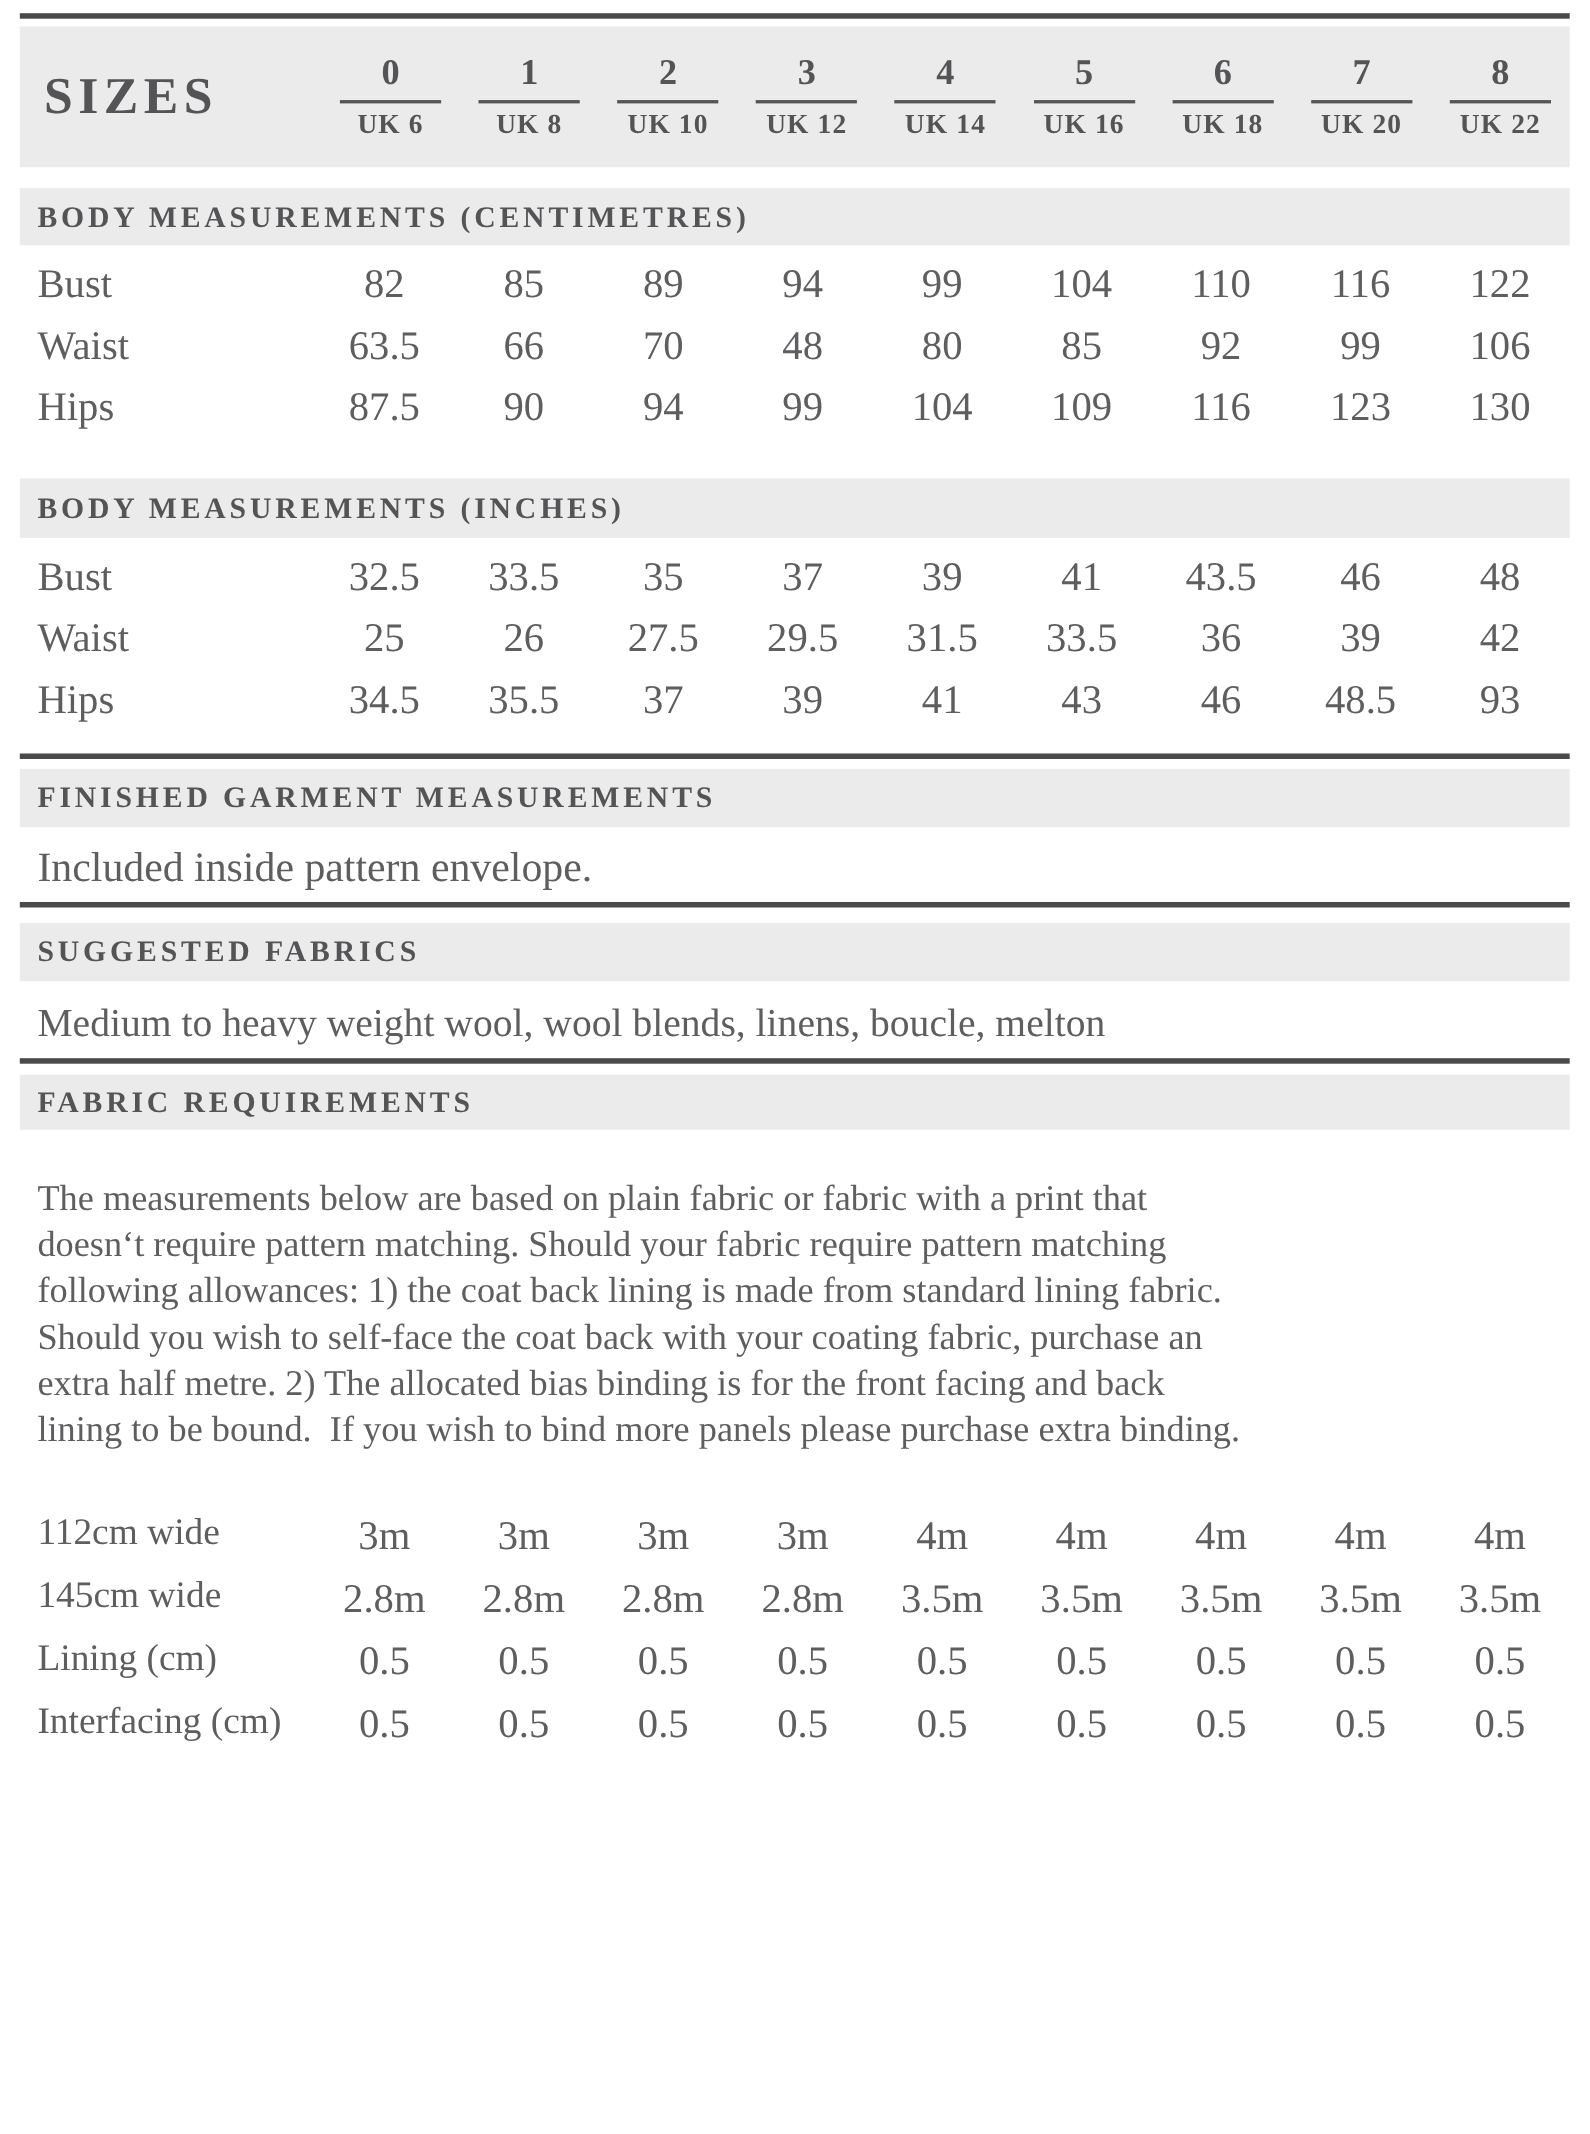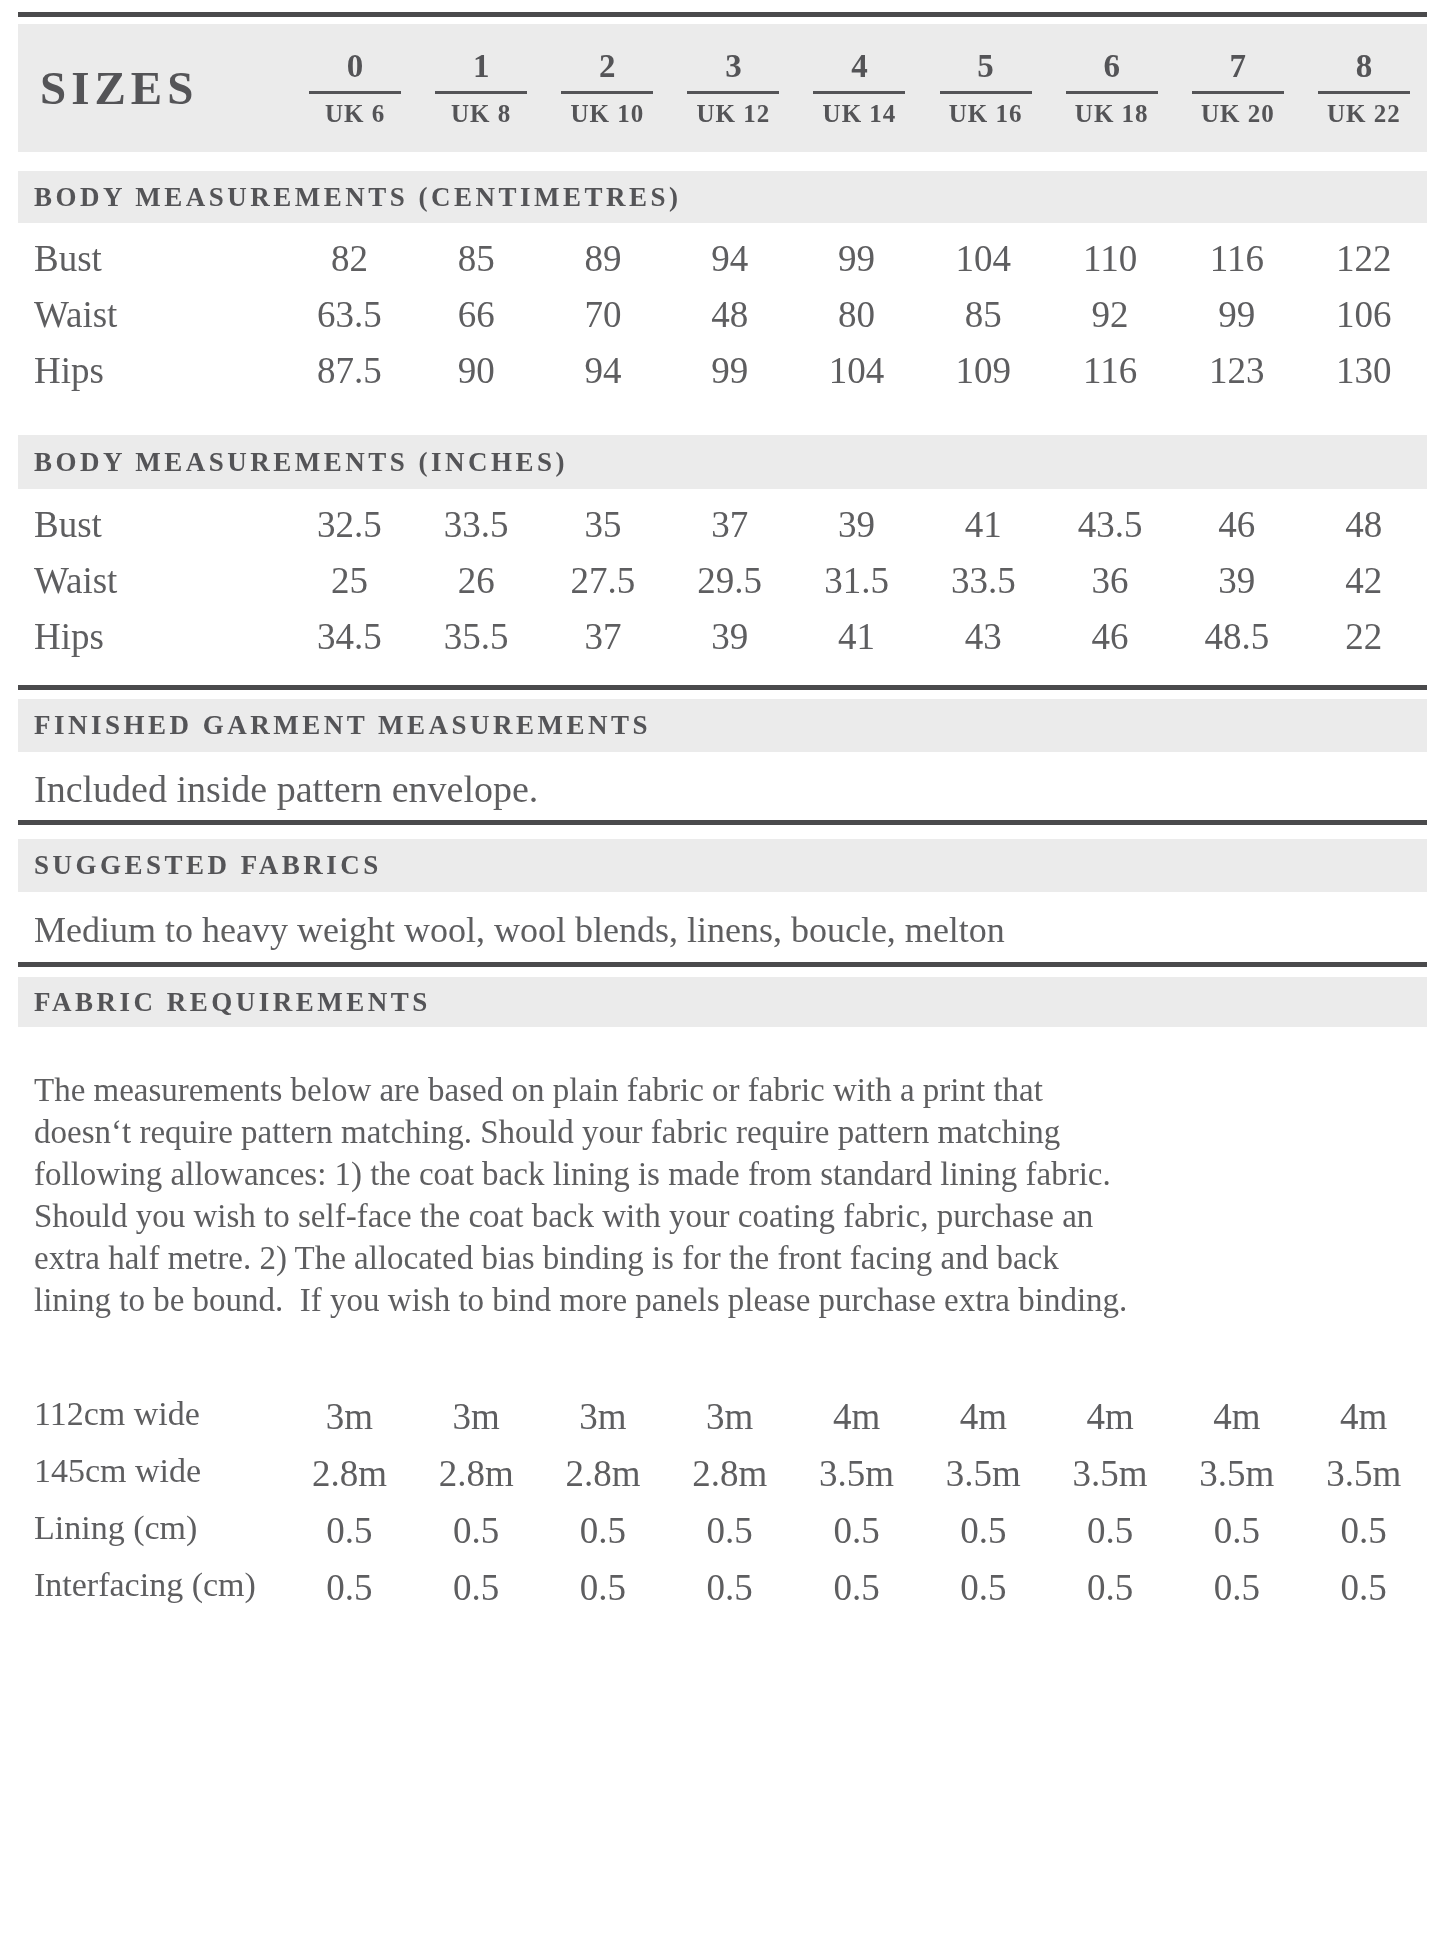--- a/index.html
+++ b/index.html
@@ -54,21 +54,21 @@
   .frac-top{font-size:33px;font-weight:bold;line-height:1;}
   .frac-line{width:92px;height:3px;background:var(--heading);margin:8px auto 7px;}
   .frac-bottom{font-size:25px;font-weight:bold;letter-spacing:1px;line-height:1;}
 
   
   .mtable{margin-top:14px;}
   .mrow{display:flex;align-items:flex-start;height:56px;font-size:37px;}
   .mlabel{flex:0 0 252px;padding-left:16px;white-space:nowrap;}
   .mcell{flex:1;text-align:center;}
 
-  #fabric-table{margin-top:74px;}
+  #fabric-table{margin-top:54px;}
   #fabric-table .mrow{height:57px;}
   #fabric-table .mlabel{font-size:34px;}
 
   .free-text{padding-left:16px;white-space:nowrap;}
   #finished-text{font-size:38px;margin-top:14px;height:46px;display:flex;align-items:center;}
   #fabrics-text{font-size:36px;margin-top:16px;height:44px;display:flex;align-items:center;}
 
   .para{margin-top:42px;padding-left:16px;font-size:33px;line-height:42px;}
   .para .pline{white-space:pre;}
 </style>
@@ -203,21 +203,21 @@
       <div class="mrow">
         <div class="mlabel">Hips</div>
         <div class="mcell">34.5</div>
         <div class="mcell">35.5</div>
         <div class="mcell">37</div>
         <div class="mcell">39</div>
         <div class="mcell">41</div>
         <div class="mcell">43</div>
         <div class="mcell">46</div>
         <div class="mcell">48.5</div>
-        <div class="mcell">22</div>
+        <div class="mcell">93</div>
       </div>
     </div>
 
   <div class="rule" id="rule-after-inches"></div>
 
   <div class="band" id="band-finished">
     <div class="band-header">FINISHED GARMENT MEASUREMENTS</div>
   </div>
   <div class="free-text" id="finished-text">Included inside pattern envelope.</div>
 

